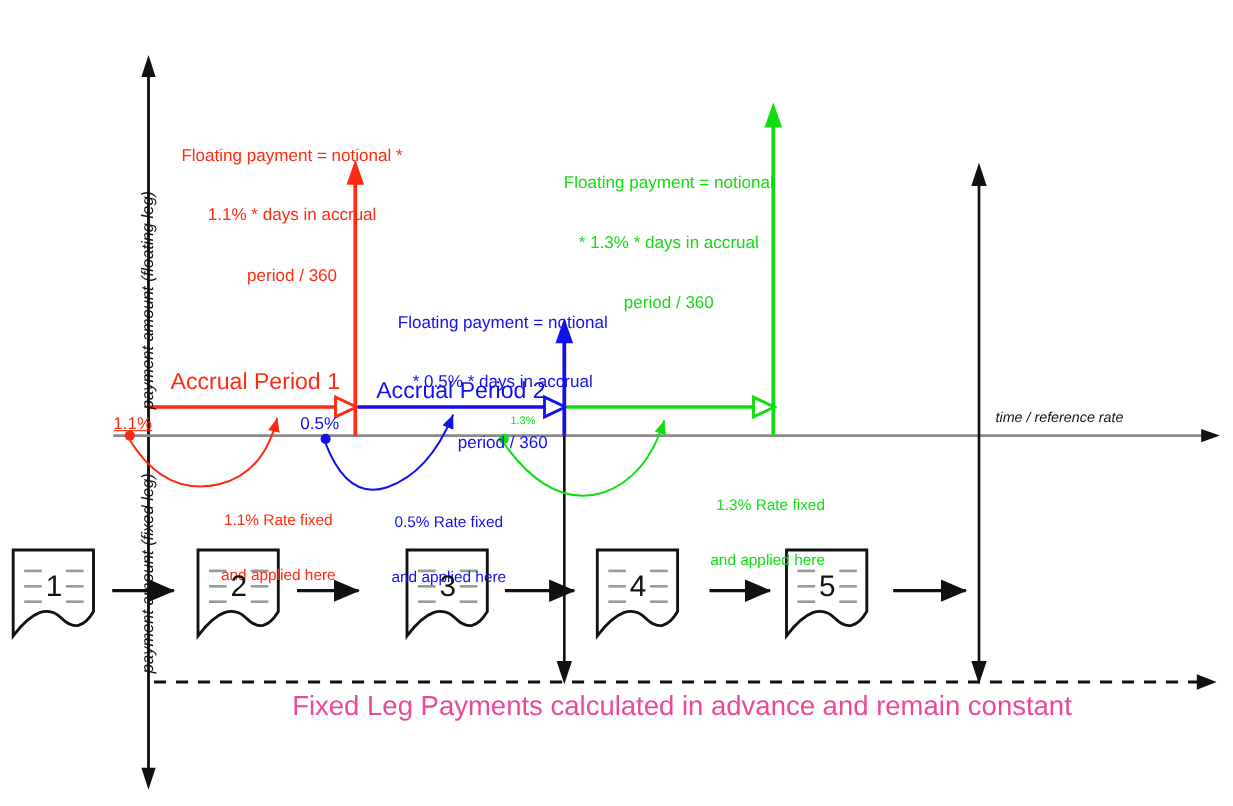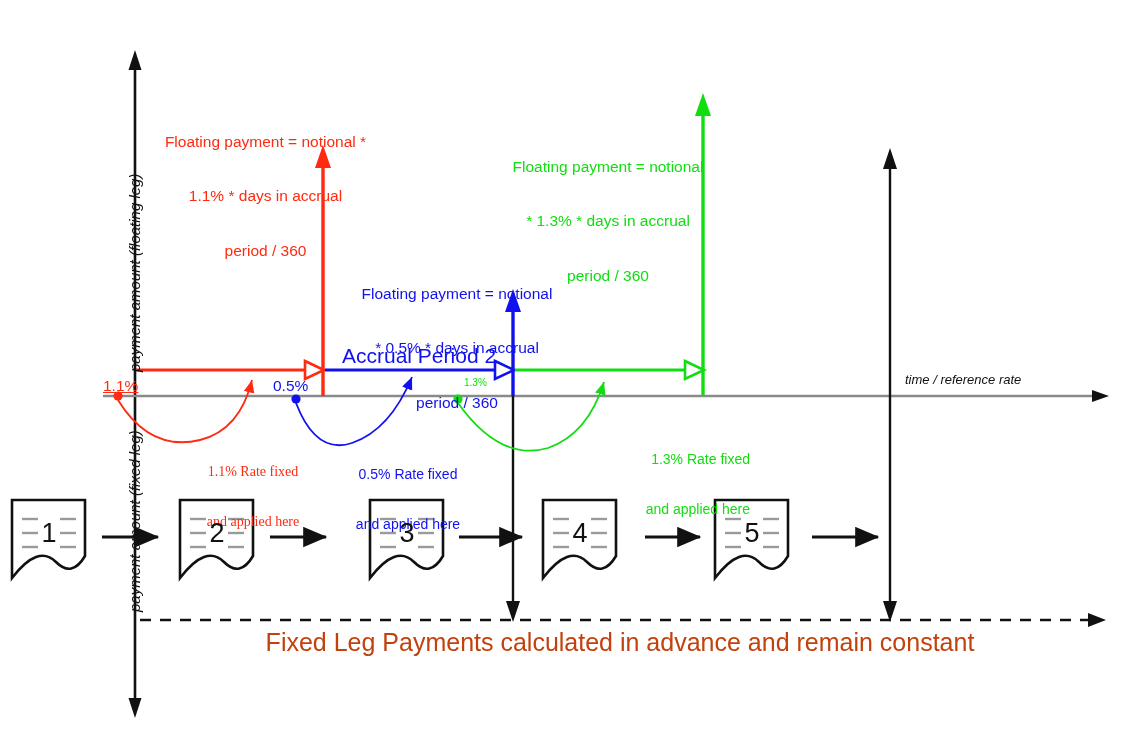--- a/index.html
+++ b/index.html
@@ -6,21 +6,21 @@
   body{
     font-family:"Liberation Sans", sans-serif;
     width:1121px;height:733px;overflow:hidden;position:relative;
   }
   #stage{position:relative;width:1121px;height:733px;}
   #stage svg{position:absolute;top:0;left:0;}
   .txt{position:absolute;white-space:pre;line-height:1.18;}
   .c-red{color:#ff2a10;}
   .c-blue{color:#1111ee;}
   .c-green{color:#11dd11;}
-  .c-purple{color:#c2410c;}
+  .c-purple{color:#ec4899;}
   .c-black{color:#111111;}
   .center{text-align:center;}
   .ital{font-style:italic;}
 </style>
 </head>
 <body>
 
 <div id="stage">
 
   <svg width="1121" height="733" xmlns="http://www.w3.org/2000/svg">
@@ -173,24 +173,25 @@
   <div class="txt ital c-black" style="left:126px;top:612px;font-size:15px;transform:rotate(-90deg);transform-origin:0 0;">payment amount (fixed leg)</div>
 
   <div class="txt ital c-black" style="left:905px;top:372px;font-size:13px;">time / reference rate</div>
 
   <div class="txt center c-red" style="left:143px;top:96px;width:245px;font-size:15.5px;">
     <div>Floating payment = notional *</div>
     <div>1.1% * days in accrual</div>
     <div>period / 360</div>
   </div>
 
+  <div class="txt c-red" style="left:155px;top:336px;font-size:21px;">Accrual Period 1</div>
 
   <div class="txt c-red" style="left:103px;top:377px;font-size:15.5px;text-decoration:underline;">1.1%</div>
 
-  <div class="txt center c-red" style="left:158px;top:431px;width:190px;font-size:14px;font-family:Liberation Serif, serif;">
+  <div class="txt center c-red" style="left:158px;top:431px;width:190px;font-size:14px;">
     <div>1.1% Rate fixed</div>
     <div>and applied here</div>
   </div>
 
   <div class="txt center c-blue" style="left:327px;top:248px;width:260px;font-size:15.5px;">
     <div>Floating payment = notional</div>
     <div>* 0.5% * days in accrual</div>
     <div>period / 360</div>
   </div>
 

